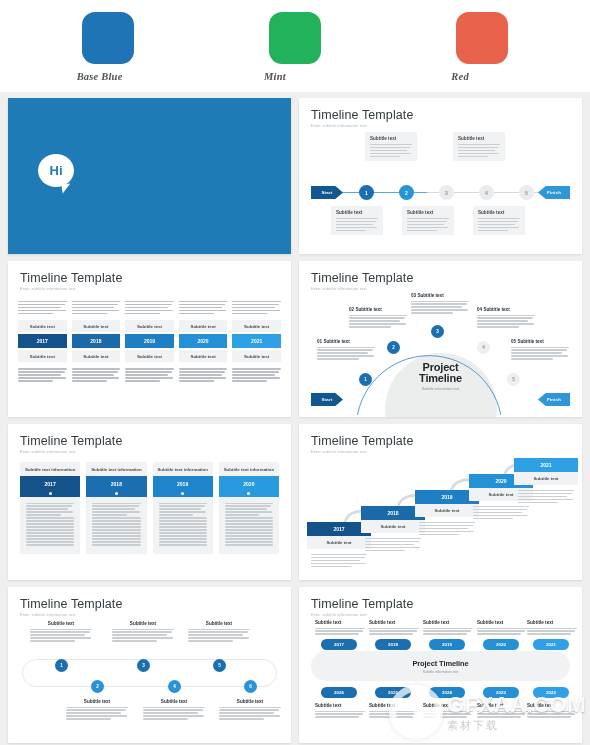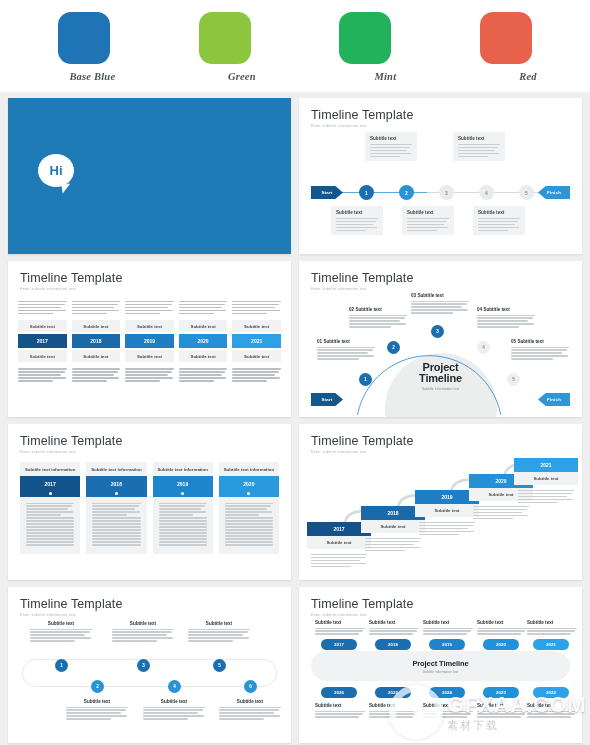--- a/index.html
+++ b/index.html
@@ -13,21 +13,21 @@
 
   
   .palette {
     background: #ffffff;
     height: 92px;
     display: flex;
     justify-content: space-around;
     align-items: flex-start;
     padding: 12px 14px 0 14px;
   }
-  .swatch-wrap { width: 62px; text-align: right; }
+  .swatch-wrap { width: 62px; text-align: left; }
   .swatch { width: 52px; height: 52px; border-radius: 13px; margin: 0 auto; }
   .swatch-label {
     margin-top: 7px;
     font-family: "Liberation Serif", serif;
     font-style: italic;
     font-weight: bold;
     font-size: 10.5px;
     color: #4d5458;
     letter-spacing: .2px;
   }
@@ -169,24 +169,20 @@
 </style>
 </head>
 <body>
 
 <div class="page">
 
   <div class="palette">
     <div class="swatch-wrap">
       <div class="swatch" id="sw0" style="background: rgb(31, 116, 182);"></div>
       <div class="swatch-label">Base Blue</div>
-    </div>
-    <div class="swatch-wrap">
-      <div class="swatch" id="sw3" style="background: rgb(140, 198, 63);"></div>
-      <div class="swatch-label">Green</div>
     </div>
     <div class="swatch-wrap">
       <div class="swatch" id="sw4" style="background: rgb(34, 178, 92);"></div>
       <div class="swatch-label">Mint</div>
     </div>
     <div class="swatch-wrap">
       <div class="swatch" id="sw5" style="background: rgb(232, 97, 74);"></div>
       <div class="swatch-label">Red</div>
     </div>
   </div>

